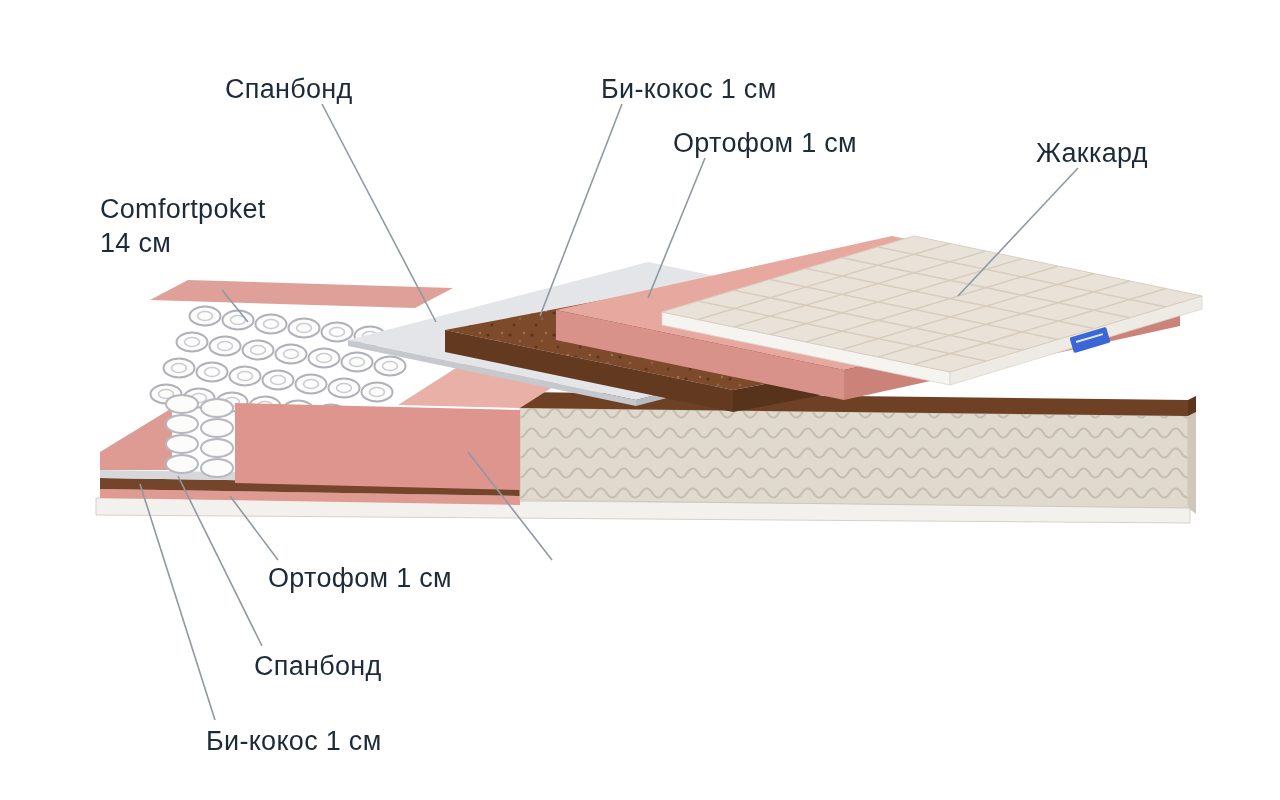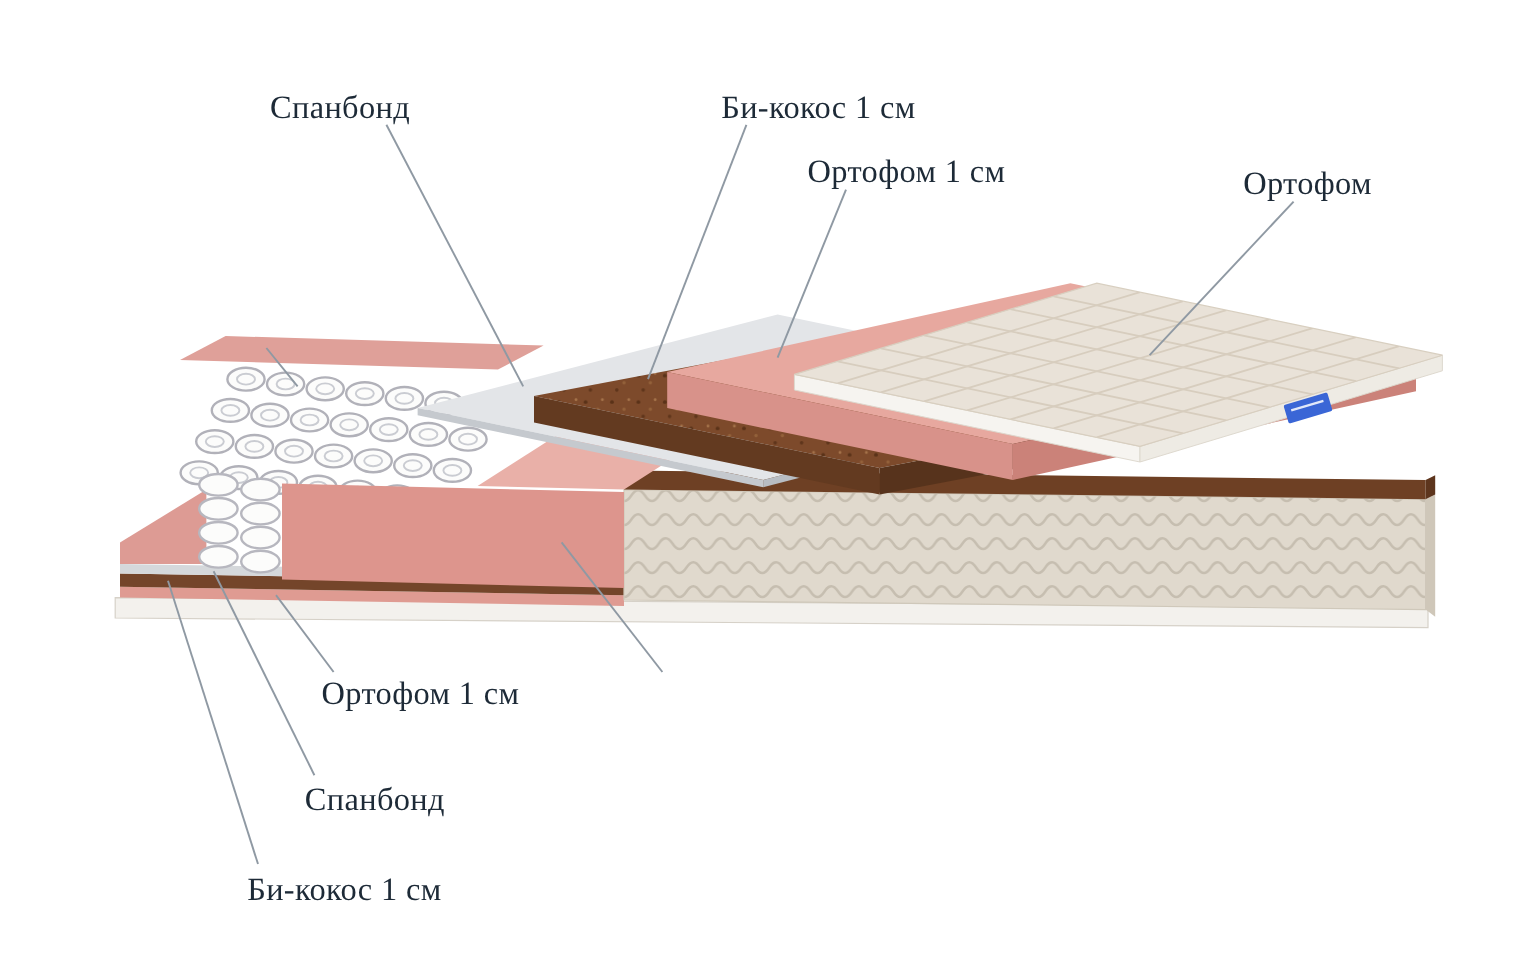--- a/index.html
+++ b/index.html
@@ -1,17 +1,17 @@
 <!DOCTYPE html>
 <html><head>
 <meta charset="utf-8">
 <style>
   html,body{margin:0;padding:0;background:#ffffff;}
   .stage{position:relative;width:1280px;height:800px;background:#ffffff;overflow:hidden;
-         font-family:Liberation Serif, serif;}
+         font-family:Liberation Sans, sans-serif;}
   .stage svg{position:absolute;left:0;top:0;}
   .label{position:absolute;font-size:27px;line-height:1.18;color:#1d2a37;
          letter-spacing:.3px;white-space:nowrap;}
   .label-multi div{line-height:34px;}
 </style>
 </head>
 <body>
 
 <div class="stage">
 
@@ -135,22 +135,24 @@
     <line x1="278" y1="560" x2="230" y2="496"></line>
     <line x1="552" y1="560" x2="468" y2="452"></line>
     <line x1="262" y1="646" x2="178" y2="476"></line>
     <line x1="215" y1="720" x2="140" y2="484"></line>
   </g>
 </svg>
 
   <div class="label" style="left:225px;top:74px">Спанбонд</div>
   <div class="label" style="left:601px;top:74px">Би-кокос 1 см</div>
   <div class="label" style="left:673px;top:128px">Ортофом 1 см</div>
-  <div class="label" style="left:1036px;top:138px">Ортофом</div>
+  <div class="label" style="left:1036px;top:138px">Жаккард</div>
 
   <div class="label label-multi" style="left:100px;top:192px">
+    <div>Comfortpoket</div>
+    <div>14 см</div>
   </div>
 
   <div class="label" style="left:268px;top:563px">Ортофом 1 см</div>
   <div class="label" style="left:254px;top:651px">Спанбонд</div>
   <div class="label" style="left:206px;top:726px">Би-кокос 1 см</div>
 
 </div>
 
 </body></html>

